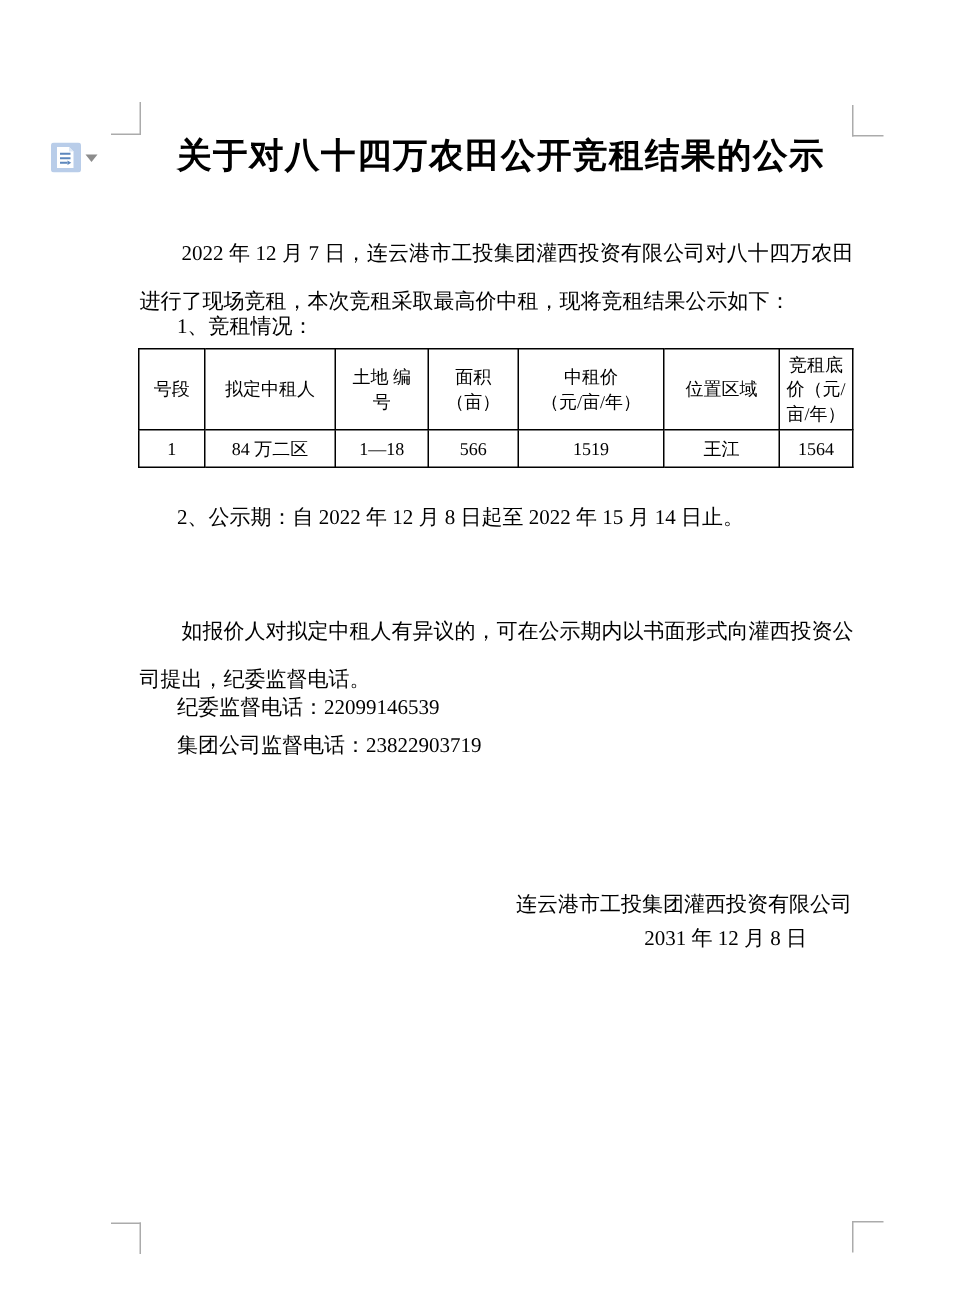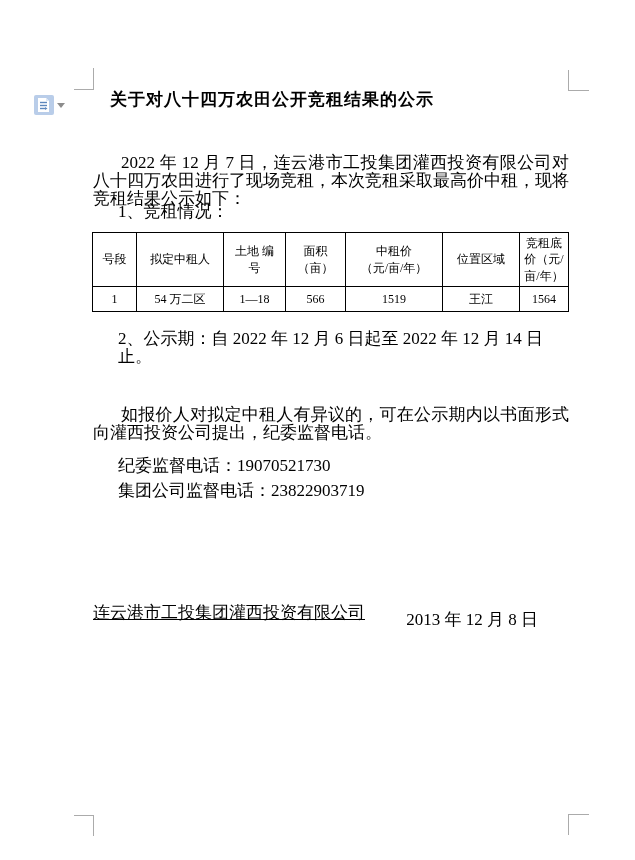--- a/index.html
+++ b/index.html
@@ -13,32 +13,32 @@
   .cm-tl{left:74px;top:68px;width:19px;height:21px;border-right:1px solid #ababab;border-bottom:1px solid #ababab;}
   .cm-tr{left:568px;top:70px;width:20px;height:20px;border-left:1px solid #ababab;border-bottom:1px solid #ababab;}
   .cm-bl{left:74px;top:815px;width:19px;height:20px;border-right:1px solid #ababab;border-top:1px solid #ababab;}
   .cm-br{left:568px;top:814px;width:20px;height:20px;border-left:1px solid #ababab;border-top:1px solid #ababab;}
   
   .paste-btn{position:absolute;left:34px;top:95px;width:34px;height:22px;cursor:pointer;}
   .paste-icon{position:absolute;left:0;top:0;width:20px;height:20px;display:block;}
   .paste-arrow{position:absolute;left:23px;top:8px;width:0;height:0;
     border-left:4px solid transparent;border-right:4px solid transparent;border-top:5px solid #8c8c8c;}
   
-  .doc-title{left:110px;top:88px;width:475px;text-align:left;font-size:17px;font-weight:bold;letter-spacing:1px;}
+  .doc-title{left:75px;top:88px;width:475px;text-align:right;font-size:23px;font-weight:bold;letter-spacing:1px;}
   
-  .body-text{font-size:17px;line-height:18px;}
+  .body-text{font-size:14px;line-height:32px;}
   .para{left:93px;width:476px;text-align:justify;text-indent:28px;}
   .indent-line{left:93px;width:476px;padding-left:25px;box-sizing:border-box;}
   .p-intro{top:154px;}
   .p-sec1{top:203px;}
   .p-sec2{top:330px;}
   .p-objection{top:406px;}
   .p-phone1{top:457px;}
   .p-phone2{top:482px;}
-  .p-company{top:604px;left:93px;width:475px;text-decoration:underline;}
+  .p-company{top:588px;left:93px;width:475px;text-align:right;}
   .p-date{top:611px;left:93px;width:475px;text-align:right;padding-right:30px;box-sizing:border-box;}
   
   .result-table{position:absolute;left:92px;top:232px;width:476px;border-collapse:collapse;table-layout:fixed;}
   .result-table th,.result-table td{
     border:1.5px solid #000;font-size:12px;font-weight:normal;text-align:center;vertical-align:middle;
     padding:1px 2px;overflow:hidden;
   }
   .result-table th{height:51px;line-height:16.5px;white-space:pre-line;}
   .result-table td{height:22px;line-height:19px;}
 </style>
@@ -93,33 +93,33 @@
 （元/亩/年）</th>
       <th>位置区域</th>
       <th>竞租底
 价（元/
 亩/年）</th>
     </tr>
   </thead>
   <tbody>
     <tr>
       <td>1</td>
-      <td>54 万二区</td>
+      <td>84 万二区</td>
       <td>1—18</td>
       <td>566</td>
       <td>1519</td>
       <td>王江</td>
       <td>1564</td>
     </tr>
   </tbody>
 </table>
 
-<div class="abs body-text indent-line p-sec2">2、公示期：自 2022 年 12 月 6 日起至 2022 年 12 月 14 日止。</div>
+<div class="abs body-text indent-line p-sec2">2、公示期：自 2022 年 12 月 8 日起至 2022 年 15 月 14 日止。</div>
 
 <div class="abs body-text para p-objection">如报价人对拟定中租人有异议的，可在公示期内以书面形式向灌西投资公司提出，纪委监督电话。</div>
 
-<div class="abs body-text indent-line p-phone1">纪委监督电话：19070521730</div>
+<div class="abs body-text indent-line p-phone1">纪委监督电话：22099146539</div>
 
 <div class="abs body-text indent-line p-phone2">集团公司监督电话：23822903719</div>
 
 <div class="abs body-text p-company">连云港市工投集团灌西投资有限公司</div>
 
-<div class="abs body-text p-date">2013 年 12 月 8 日</div>
+<div class="abs body-text p-date">2031 年 12 月 8 日</div>
 
 </body></html>

